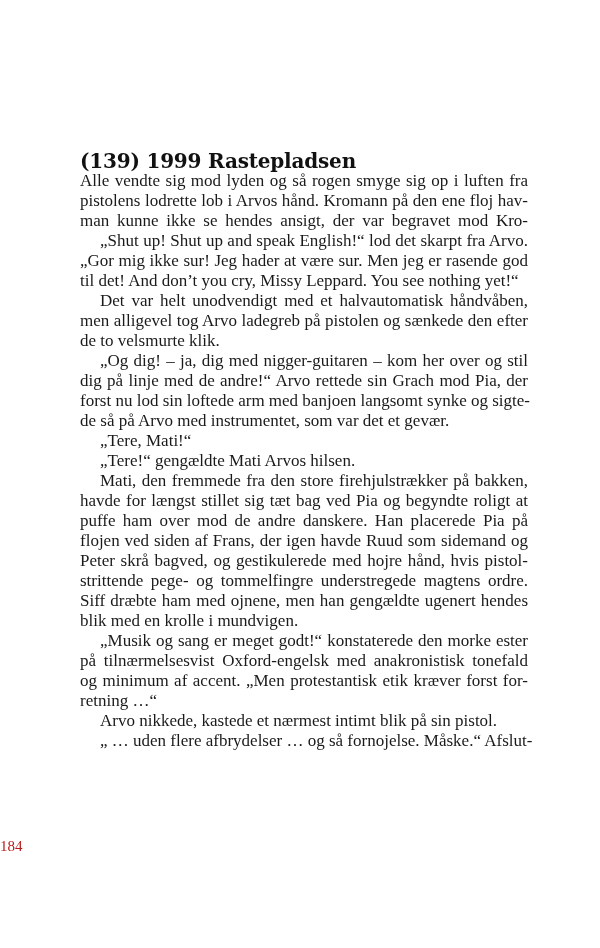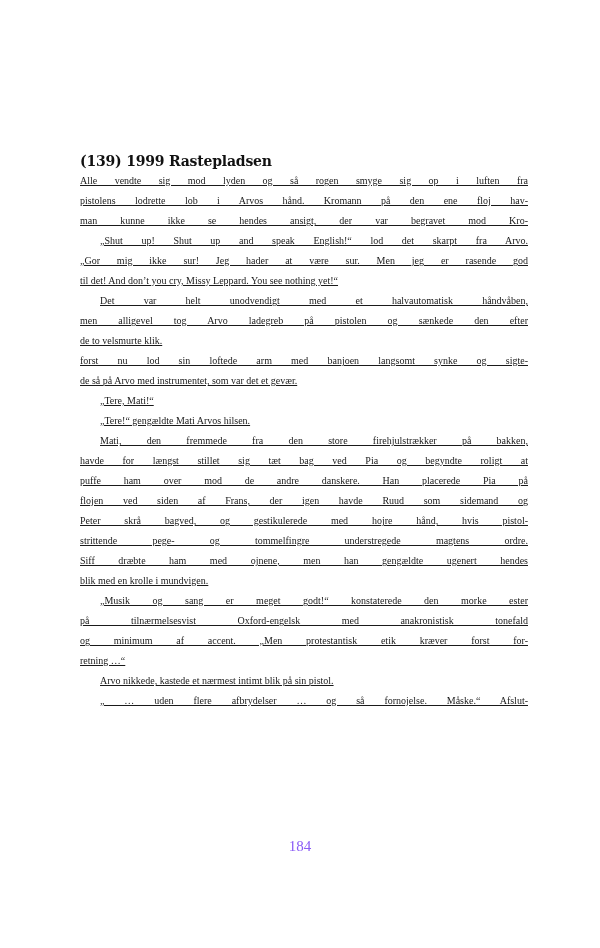--- a/index.html
+++ b/index.html
@@ -1,49 +1,51 @@
 <!DOCTYPE html>
 <html><head>
 <meta charset="utf-8">
 <style>
   html, body { margin: 0; padding: 0; background: #ffffff; }
   body { width: 600px; height: 948px; position: relative; overflow: hidden; }
   .page { position: absolute; left: 80px; top: 151px; width: 448px; }
   .heading {
-    font-family: "DejaVu Serif", serif; font-weight: bold; font-size: 14px;
+    font-family: "DejaVu Serif", serif; font-weight: bold; font-size: 20px;
     color: #111; height: 20px; line-height: 20px; letter-spacing: -0.2px;
     white-space: nowrap;
   }
   .line {
-    font-family: "Liberation Serif", serif; font-size: 10px; color: #1a1a1a;
+    font-family: "Liberation Serif", serif; font-size: 17px; color: #1a1a1a;
     height: 20px; line-height: 20px; white-space: nowrap;
-    text-align: justify; text-align-last: justify; text-decoration: underline;
+    text-align: justify; text-align-last: justify;
   }
   .line.last { text-align-last: left; }
   .line.indent { padding-left: 20px; }
   .pagenum {
-    position: absolute; top: 838px; left: 0; width: 600px; text-align: center;
-    font-family: "Liberation Serif", serif; font-size: 15px; color: #8b5cf6;
+    position: absolute; top: 838px; left: 0; width: 600px; 
+    font-family: "Liberation Serif", serif; font-size: 15px; color: #b91c1c;
   }
 </style>
 </head>
 <body>
 
 <div class="page">
   <div class="heading">(139) 1999 Rastepladsen</div>
   <div id="text-lines">
       <div class="line">Alle vendte sig mod lyden og så rogen smyge sig op i luften fra</div>
       <div class="line">pistolens lodrette lob i Arvos hånd. Kromann på den ene floj hav-</div>
       <div class="line">man kunne ikke se hendes ansigt, der var begravet mod Kro-</div>
       <div class="line indent">„Shut up! Shut up and speak English!“ lod det skarpt fra Arvo.</div>
       <div class="line">„Gor mig ikke sur! Jeg hader at være sur. Men jeg er rasende god</div>
       <div class="line last">til det! And don’t you cry, Missy Leppard. You see nothing yet!“</div>
       <div class="line indent">Det var helt unodvendigt med et halvautomatisk håndvåben,</div>
       <div class="line">men alligevel tog Arvo ladegreb på pistolen og sænkede den efter</div>
       <div class="line last">de to velsmurte klik.</div>
+      <div class="line indent">„Og dig! – ja, dig med nigger-guitaren – kom her over og stil</div>
+      <div class="line">dig på linje med de andre!“ Arvo rettede sin Grach mod Pia, der</div>
       <div class="line">forst nu lod sin loftede arm med banjoen langsomt synke og sigte-</div>
       <div class="line last">de så på Arvo med instrumentet, som var det et gevær.</div>
       <div class="line indent last">„Tere, Mati!“</div>
       <div class="line indent last">„Tere!“ gengældte Mati Arvos hilsen.</div>
       <div class="line indent">Mati, den fremmede fra den store firehjulstrækker på bakken,</div>
       <div class="line">havde for længst stillet sig tæt bag ved Pia og begyndte roligt at</div>
       <div class="line">puffe ham over mod de andre danskere. Han placerede Pia på</div>
       <div class="line">flojen ved siden af Frans, der igen havde Ruud som sidemand og</div>
       <div class="line">Peter skrå bagved, og gestikulerede med hojre hånd, hvis pistol-</div>
       <div class="line">strittende pege- og tommelfingre understregede magtens ordre.</div>

